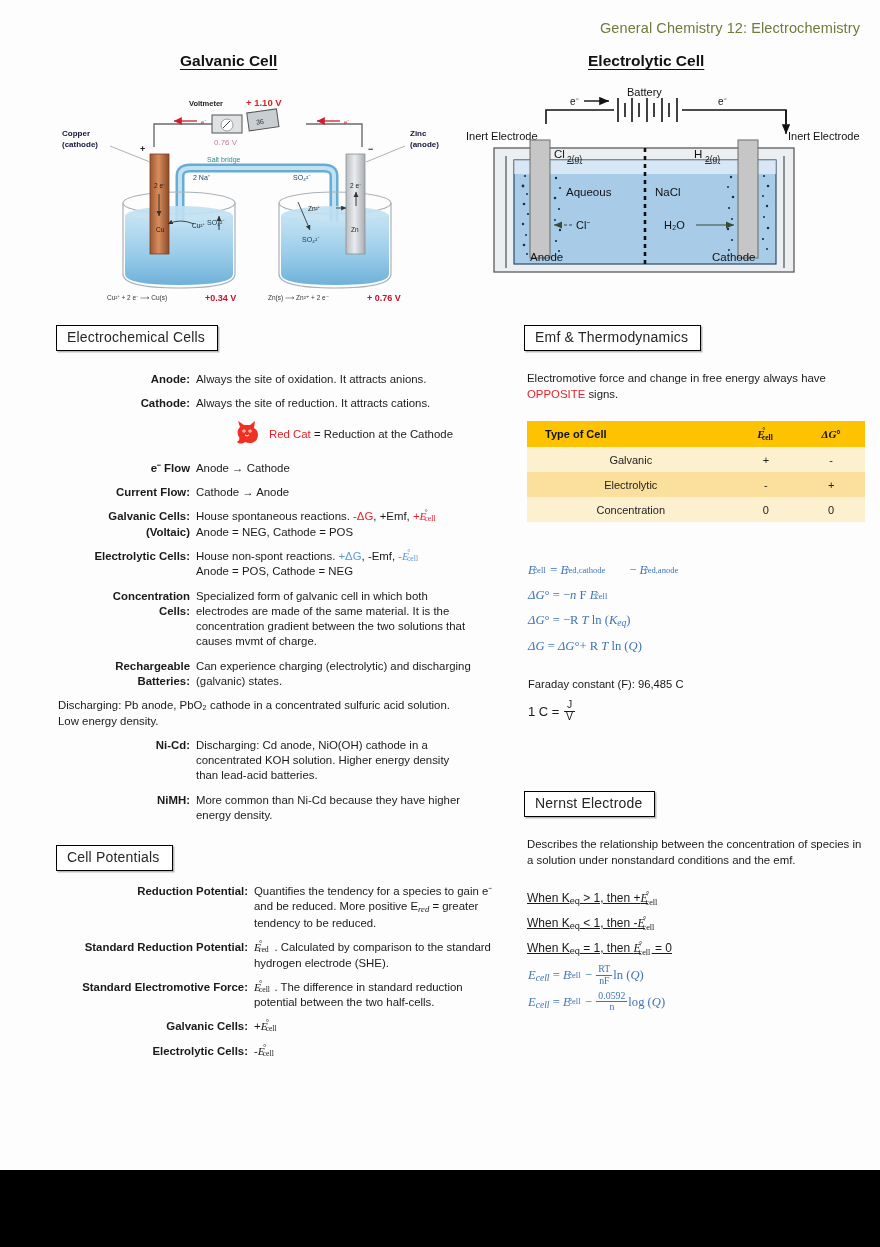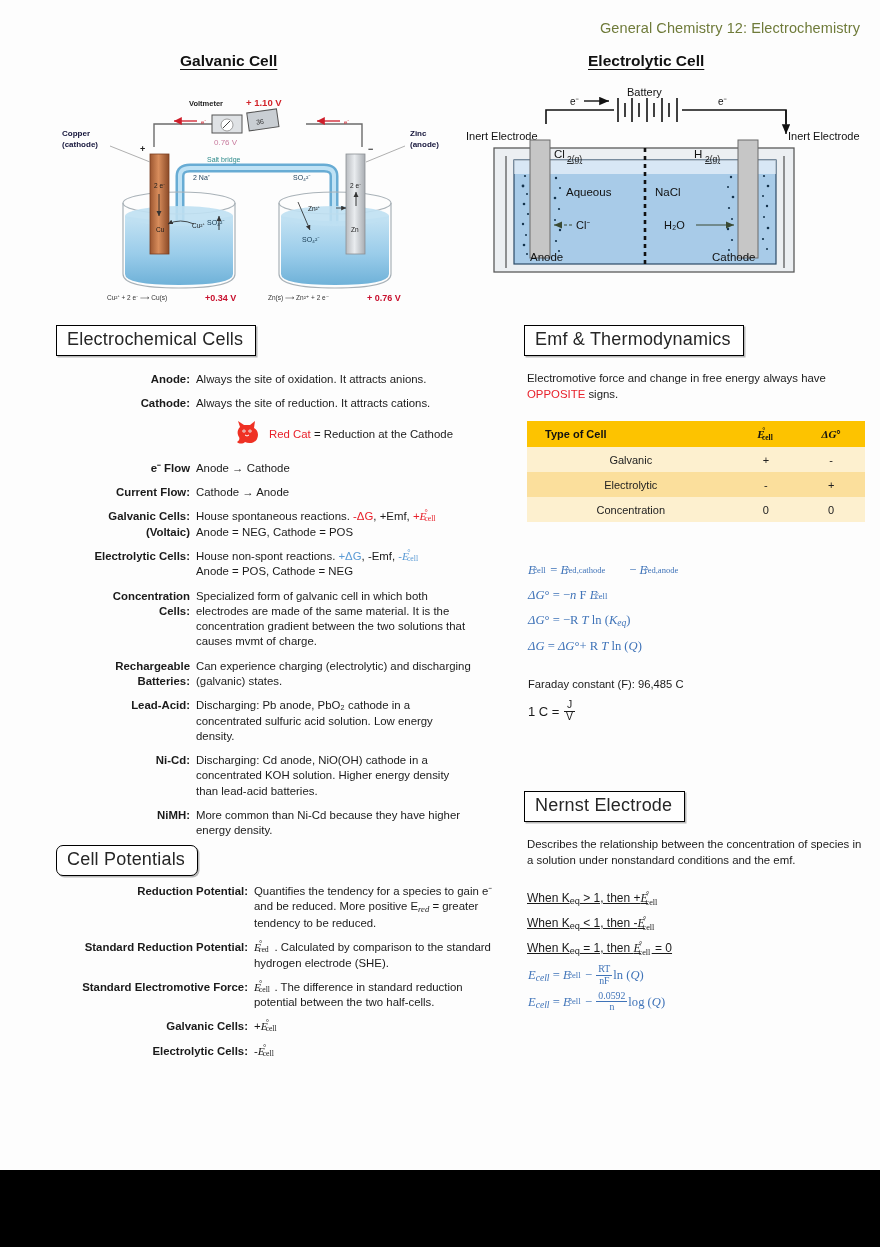--- a/index.html
+++ b/index.html
@@ -35,25 +35,25 @@
   #electrolytic-head { left:588px; top:52px; }
 
   
   .gal-wrap { position:absolute; left:62px; top:84px; width:392px; height:225px; }
   .el-wrap  { position:absolute; left:466px; top:78px; width:400px; height:218px; }
 
   
   .sec-box {
     position:absolute; border:1.6px solid #000; background:#fff;
     padding:3px 12px 5px 10px;
-    font-size:18px; color:#262626; letter-spacing:.2px;
+    font-size:14px; color:#262626; letter-spacing:.2px;
     box-shadow:1.5px 1.5px 0 #b9b9b9;
   }
   #box-echem { left:56px; top:325px; }
-  #box-cellpot { left:56px; top:845px;border-radius:7px; }
+  #box-cellpot { left:56px; top:845px; }
   #box-emf { left:524px; top:325px; }
   #box-nernst { left:524px; top:791px; }
 
   
   .deflist { position:absolute; font-size:11.4px; line-height:1.34; }
   .deflist .row { display:flex; margin-bottom:9px; }
   .deflist .term {
     font-weight:bold; text-align:right; padding-right:6px;
     flex:0 0 auto; white-space:pre-line;
   }
@@ -398,21 +398,20 @@
       <div class="desc">Specialized form of galvanic cell in which both electrodes are made of the same material.  It is the concentration gradient between the two solutions that causes mvmt of charge.</div>
     </div>
 
     <div class="row">
       <div class="term">Rechargeable
 Batteries:</div>
       <div class="desc">Can experience charging (electrolytic) and discharging (galvanic) states.</div>
     </div>
 
     <div class="row">
-      <div class="term">Lead-Acid:</div>
       <div class="desc">Discharging: Pb anode, PbO₂ cathode in a concentrated sulfuric acid solution. Low energy density.</div>
     </div>
 
     <div class="row">
       <div class="term">Ni-Cd:</div>
       <div class="desc">Discharging: Cd anode, NiO(OH) cathode in a concentrated KOH solution.  Higher energy density than lead-acid batteries.</div>
     </div>
 
     <div class="row">
       <div class="term">NiMH:</div>

